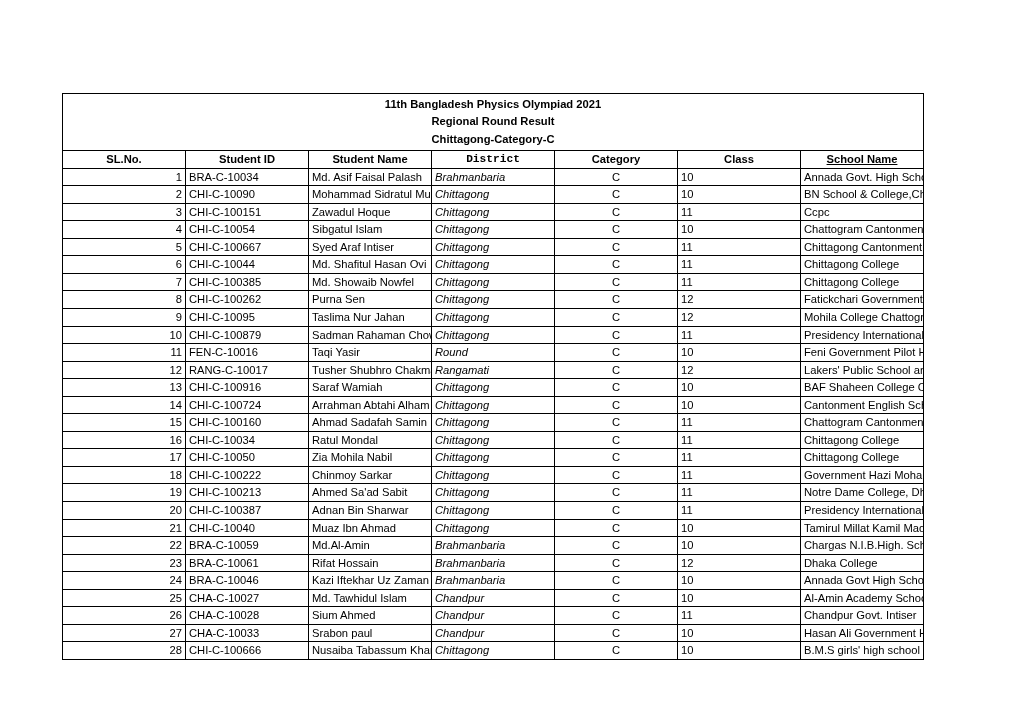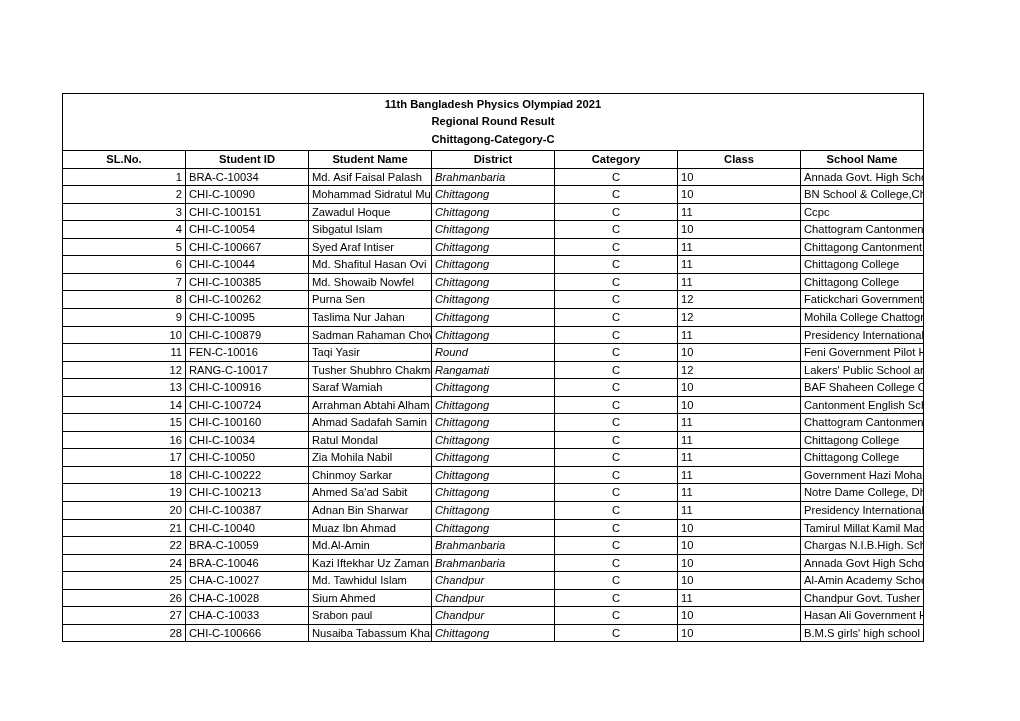--- a/index.html
+++ b/index.html
@@ -45,24 +45,24 @@
     height: auto;
   }
   .title-line { display: block; }
   thead th {
     text-align: center;
     font-weight: bold;
   }
   th.h-sl { width: 44px; }
   th.h-id { width: 94px; }
   th.h-name { width: 216px; }
-  th.h-district { width: 90px; }
+  th.h-district { width: 90px; font-family: Liberation Mono, monospace; }
   th.h-category { width: 52px; }
   th.h-class { width: 46px; }
-  th.h-school { width: 320px; }
+  th.h-school { width: 320px; text-decoration: underline; }
   td.c-sl { text-align: right; padding-right: 4px; }
   td.c-id { text-align: left; }
   td.c-name { text-align: left; }
   td.c-district { text-align: left; font-style: italic; }
   td.c-category { text-align: center; }
   td.c-class { text-align: left; }
   td.c-school { text-align: left; }
 </style>
 </head>
 <body>
@@ -280,20 +280,29 @@
         <tr>
           <td class="c-sl">22</td>
           <td class="c-id">BRA-C-10059</td>
           <td class="c-name">Md.Al-Amin</td>
           <td class="c-district">Brahmanbaria</td>
           <td class="c-category">C</td>
           <td class="c-class">10</td>
           <td class="c-school">Chargas N.I.B.High. School</td>
         </tr>
         <tr>
+          <td class="c-sl">23</td>
+          <td class="c-id">BRA-C-10061</td>
+          <td class="c-name">Rifat Hossain</td>
+          <td class="c-district">Brahmanbaria</td>
+          <td class="c-category">C</td>
+          <td class="c-class">12</td>
+          <td class="c-school">Dhaka College</td>
+        </tr>
+        <tr>
           <td class="c-sl">24</td>
           <td class="c-id">BRA-C-10046</td>
           <td class="c-name">Kazi Iftekhar Uz Zaman</td>
           <td class="c-district">Brahmanbaria</td>
           <td class="c-category">C</td>
           <td class="c-class">10</td>
           <td class="c-school">Annada Govt High School, Brahmanbaria</td>
         </tr>
         <tr>
           <td class="c-sl">25</td>
@@ -304,21 +313,21 @@
           <td class="c-class">10</td>
           <td class="c-school">Al-Amin Academy School and College</td>
         </tr>
         <tr>
           <td class="c-sl">26</td>
           <td class="c-id">CHA-C-10028</td>
           <td class="c-name">Sium Ahmed</td>
           <td class="c-district">Chandpur</td>
           <td class="c-category">C</td>
           <td class="c-class">11</td>
-          <td class="c-school">Chandpur Govt. Tusher</td>
+          <td class="c-school">Chandpur Govt. Intiser</td>
         </tr>
         <tr>
           <td class="c-sl">27</td>
           <td class="c-id">CHA-C-10033</td>
           <td class="c-name">Srabon paul</td>
           <td class="c-district">Chandpur</td>
           <td class="c-category">C</td>
           <td class="c-class">10</td>
           <td class="c-school">Hasan Ali Government High School</td>
         </tr>

